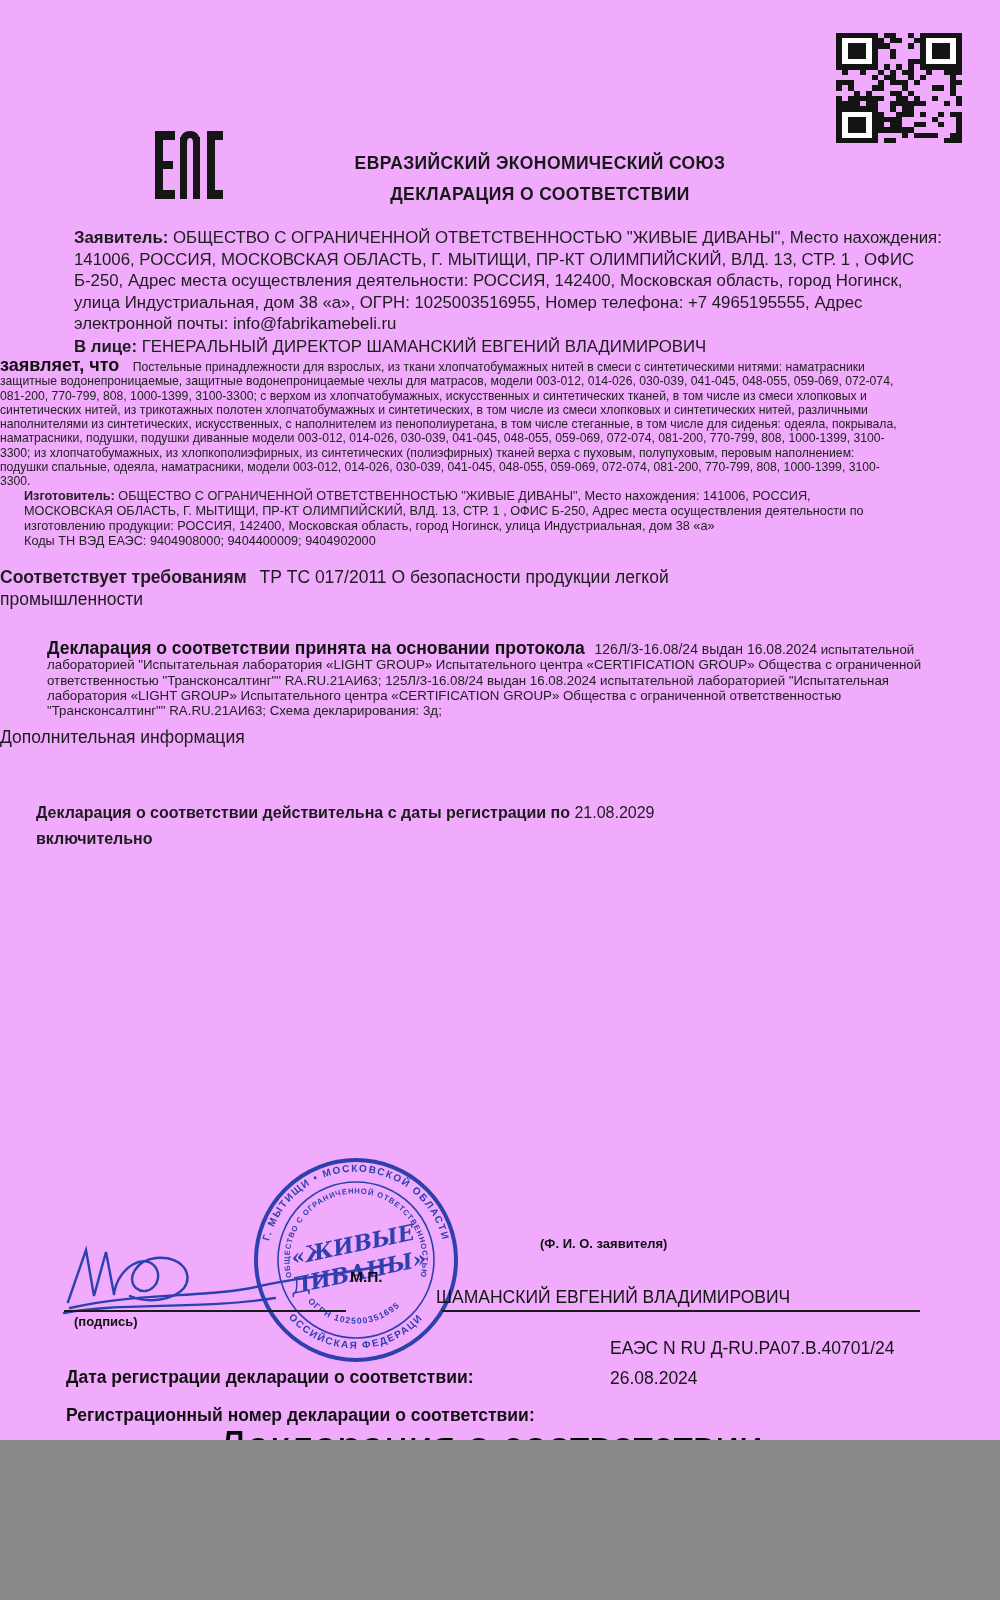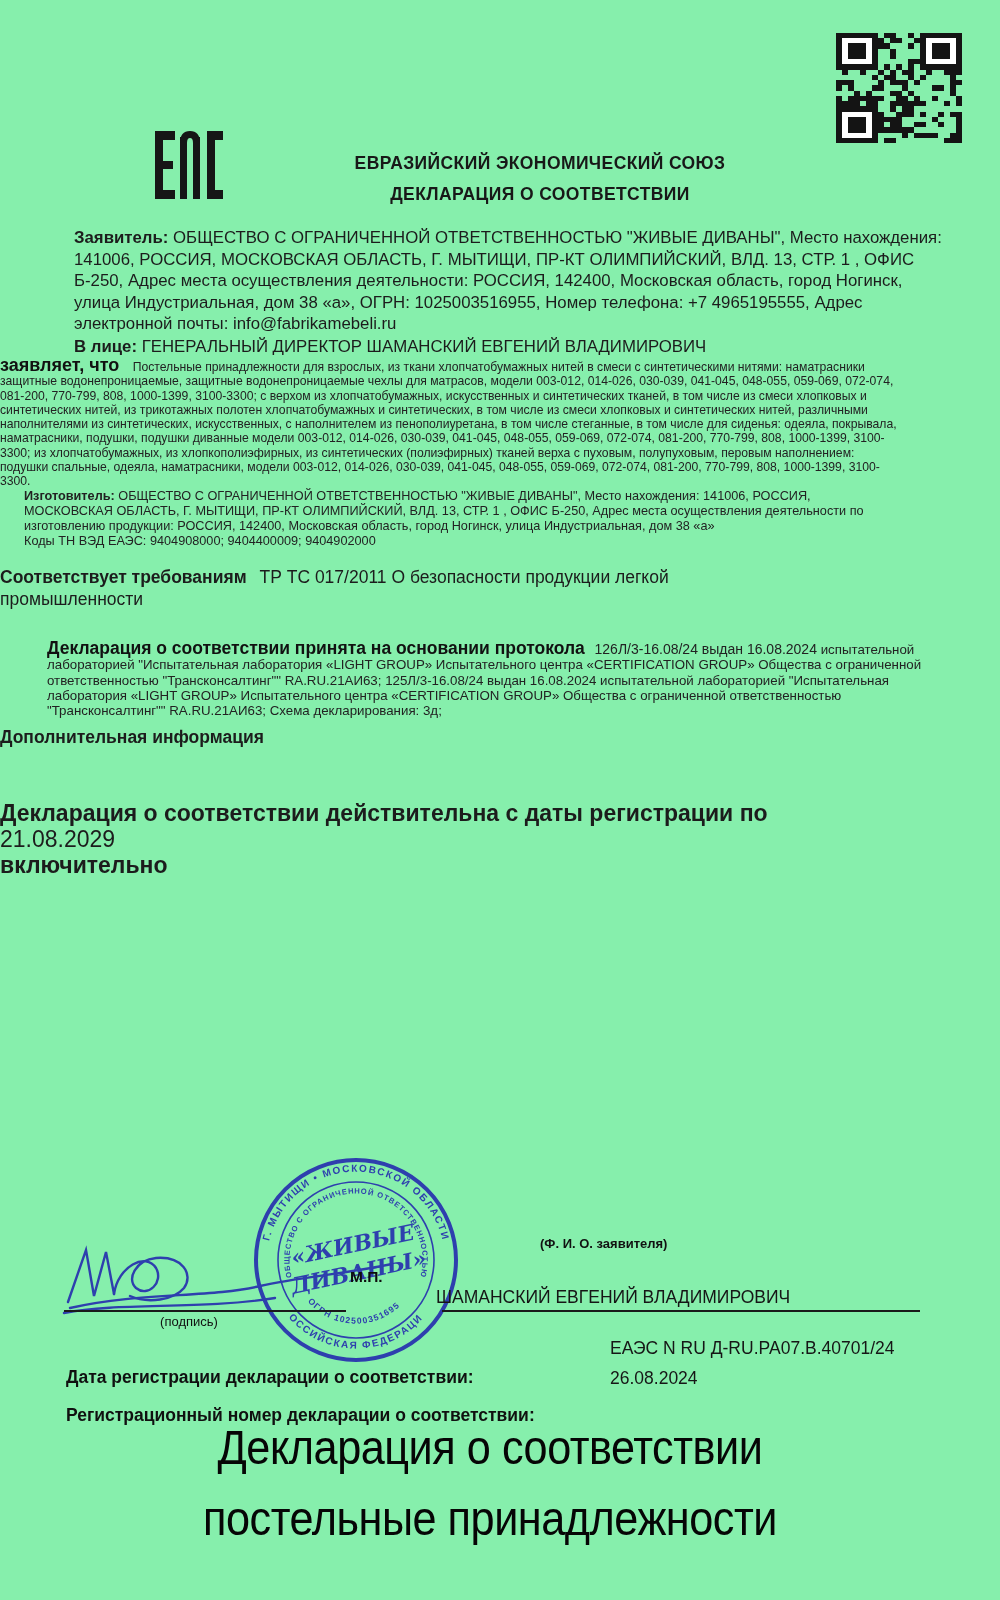--- a/index.html
+++ b/index.html
@@ -1,54 +1,54 @@
 <!DOCTYPE html>
 <html><head>
 <meta charset="utf-8">
 <style>
   html,body{margin:0;padding:0;background:#888;}
-  #page{position:relative;width:1000px;height:1600px;margin:0 auto;background:#86efac;
+  #page{position:relative;width:1000px;height:1440px;margin:0 auto;background:#f0abfc;
         font-family:"Liberation Sans",sans-serif;color:#1c1c1c;overflow:hidden;}
   .abs{position:absolute;}
   
   #qr{left:836px;top:33px;width:126px;height:110px;}
   #eac{left:152px;top:127px;width:72px;height:76px;}
   #hdr{left:80px;top:148px;width:920px;text-align:center;font-weight:bold;font-size:17.5px;letter-spacing:.4px;line-height:31px;color:#181818;}
   
   .blk{left:74px;width:868px;font-size:16.8px;line-height:21.6px;}
   .b{font-weight:bold;text-align:right;}
   #applicant{top:227px;}
   #inperson{top:336px;}
   #declares{top:358px;width:904px;font-size:12.2px;line-height:14.3px;color:#222;}
   #declares .lbl{font-size:18px;font-weight:bold;color:#111;margin-right:10px;line-height:14.3px;}
   #manuf{top:489px;width:886px;font-size:12.7px;line-height:15.1px;color:#222;}
   #manuf p{margin:0;padding-left:24px;}
   #conforms{top:567px;width:756px;font-size:17.5px;line-height:21.5px;}
   #conforms .b{margin-right:8px;}
   #basis{top:641px;width:898px;font-size:13.3px;line-height:15.3px;color:#222;padding-left:47px;}
   #basis .lbl{font-size:17.5px;font-weight:bold;color:#111;margin-right:6px;}
   #basis .v1{font-size:14px;}
-  #addinfo{top:727px;font-size:17.5px;font-weight:bold;text-align:center;}
-  #validity{top:800px;width:820px;font-size:23px;line-height:26px;font-weight:bold;}
+  #addinfo{top:727px;font-size:17.5px;font-weight:normal;text-align:center;}
+  #validity{top:800px;width:820px;font-size:16px;line-height:26px;font-weight:bold;padding-left:36px;}
   #validity .reg{font-weight:normal;}
   
   #stamp{left:251px;top:1155px;width:210px;height:210px;}
   #stamp .c1{fill:none;stroke:#2e3fae;stroke-width:4;}
   #stamp .c2{fill:none;stroke:#2e3fae;stroke-width:1.6;}
   #stamp text{fill:#2e3fae;}
   .s-outer{font-size:10px;font-weight:bold;letter-spacing:1.6px;font-family:"Liberation Sans",sans-serif;}
   .s-inner{font-size:7.6px;font-weight:bold;letter-spacing:.9px;font-family:"Liberation Sans",sans-serif;}
   .s-ogrn{font-size:8.6px;font-weight:bold;letter-spacing:1.2px;font-family:"Liberation Sans",sans-serif;}
   .s-name{font-size:22px;font-weight:bold;font-style:italic;font-family:"DejaVu Serif",serif;text-anchor:middle;}
   #sig{left:60px;top:1236px;width:340px;height:82px;}
   #mp{left:350px;top:1268px;font-size:15.5px;font-weight:bold;color:#0d0d0d;}
   .hline{border-top:2px solid #1a1a1a;height:0;}
   #sig-line{left:64px;top:1310px;width:282px;}
   #fio-line{left:442px;top:1310px;width:478px;}
-  #sig-cap{left:48px;top:1314px;width:282px;text-align:center;font-size:13px;font-weight:normal;color:#111;}
+  #sig-cap{left:74px;top:1314px;width:282px;font-size:13px;font-weight:bold;color:#111;}
   #fio-cap{left:540px;top:1236px;width:240px;text-align:left;font-size:13px;font-weight:bold;color:#111;}
   #fio{left:436px;top:1287px;font-size:17.5px;color:#161616;}
   
   .reg-lbl{left:66px;font-size:17.5px;font-weight:bold;color:#101010;}
   .reg-val{left:610px;font-size:17.5px;color:#161616;}
   #reg1l{top:1405px;} #reg1v{top:1338px;}
   #reg2l{top:1367px;} #reg2v{top:1368px;}
   
   .foot{left:0px;width:980px;text-align:center;font-size:48px;color:#060606;letter-spacing:-0.5px;transform:scaleX(.9);transform-origin:center;}
   #foot1{top:1420px;} #foot2{top:1491px;}

